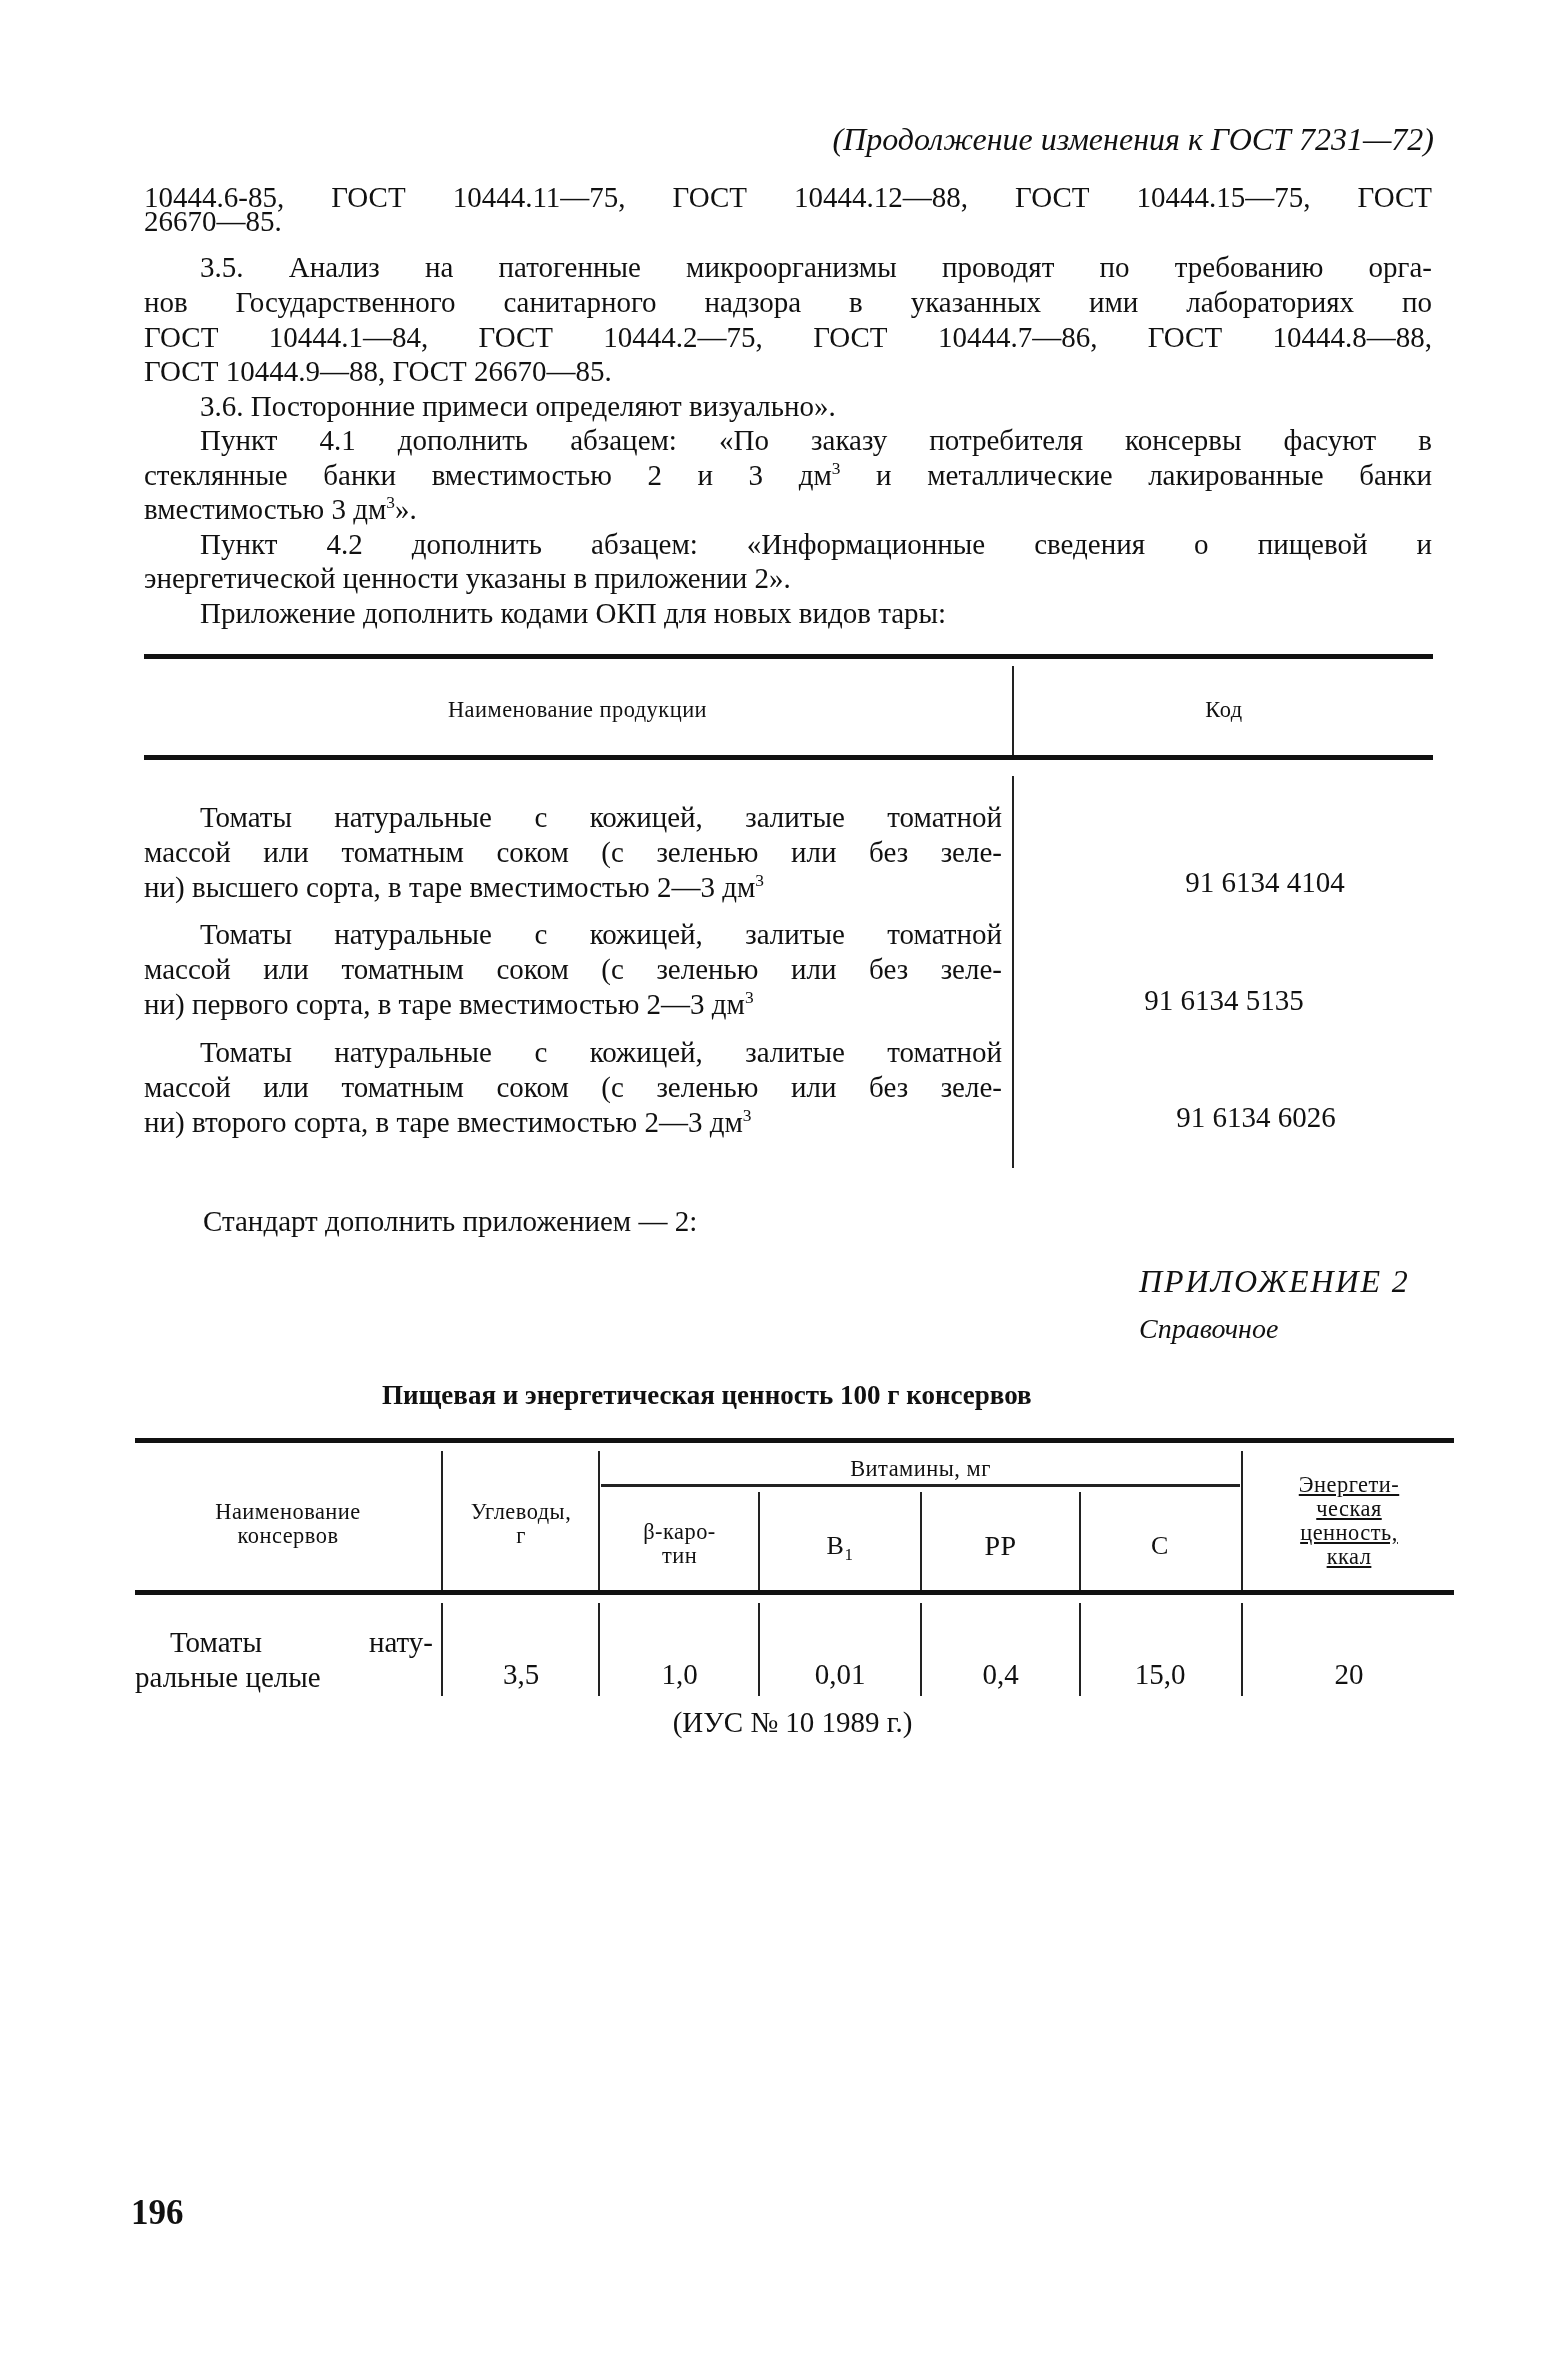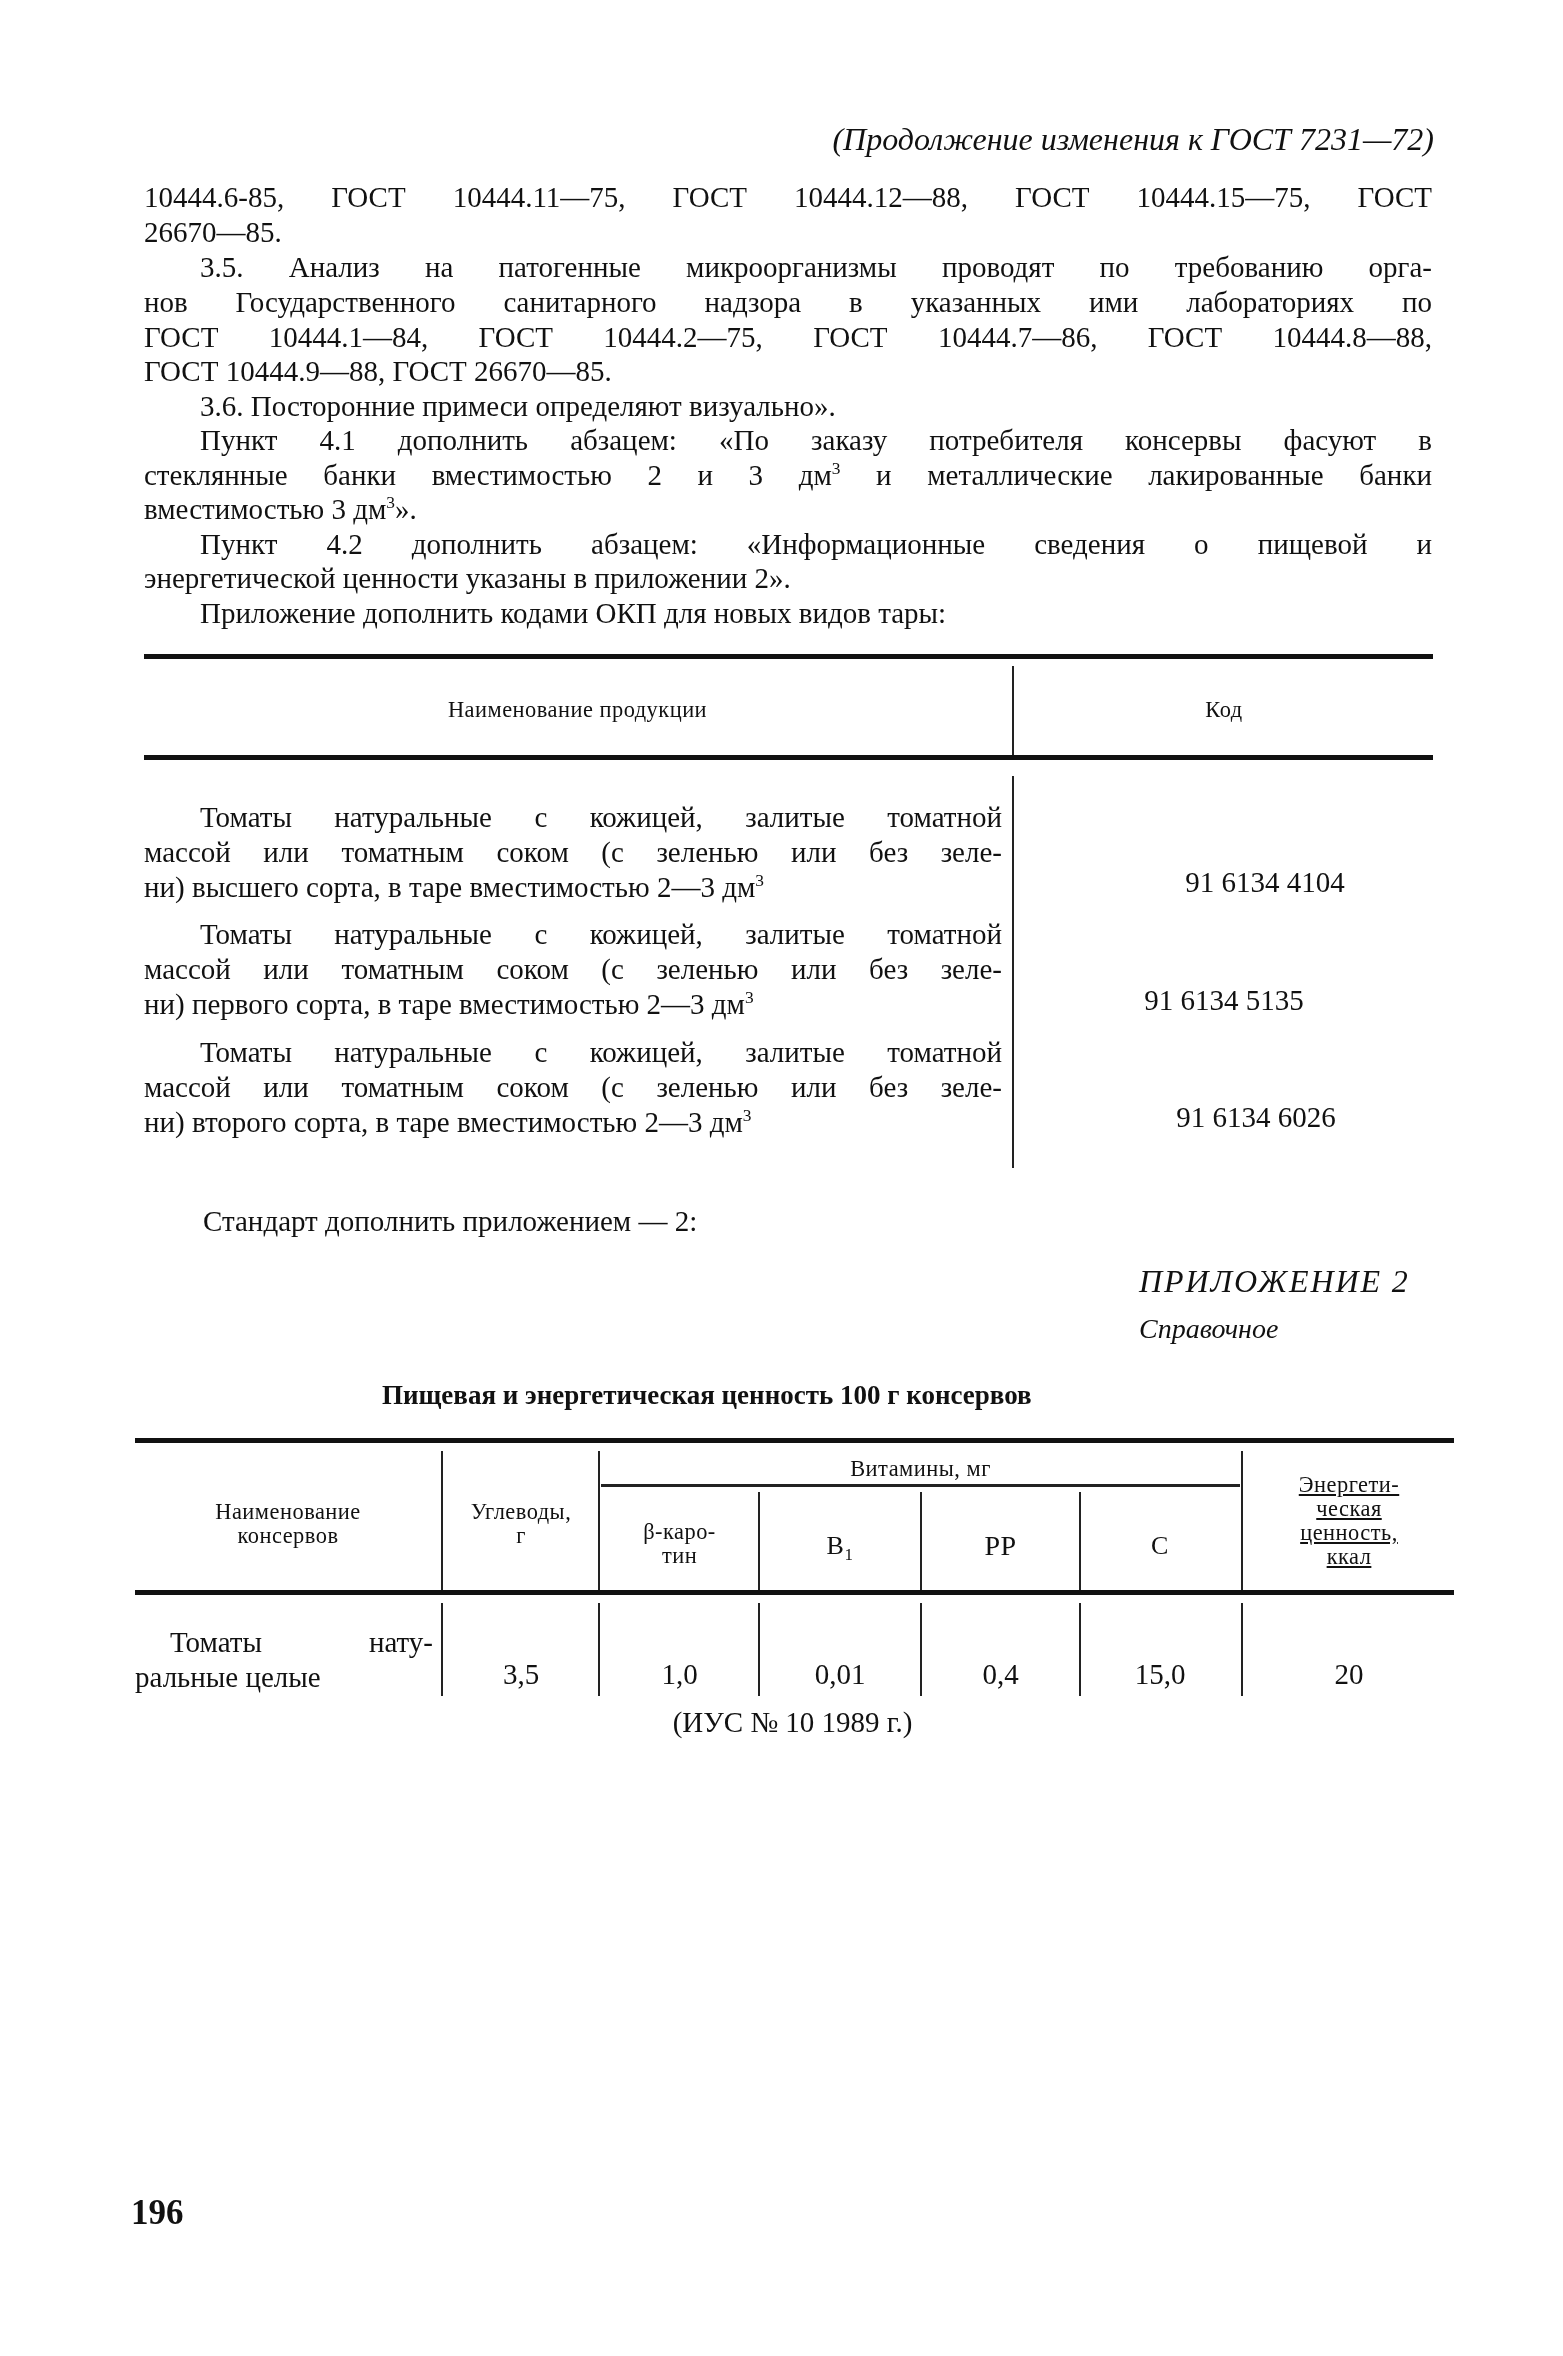--- a/index.html
+++ b/index.html
@@ -39,21 +39,21 @@
   .t2-val { font-size: 29px; text-align: center; }
 
   #page-number { left: 131px; top: 2193px; font-size: 35px; font-weight: bold; }
 </style>
 </head>
 <body>
 
 <div id="running-header" class="abs">(Продолжение изменения к ГОСТ 7231—72)</div>
 
 <div class="abs txt line just" style="top:180px;">10444.6-85, ГОСТ 10444.11—75, ГОСТ 10444.12—88, ГОСТ 10444.15—75, ГОСТ</div>
-<div class="abs txt line" style="top:215px;font-family:Liberation Serif, serif;">26670—85.</div>
+<div class="abs txt line" style="top:204px;font-family:Liberation Serif, serif;">26670—85.</div>
 
 <div class="abs txt indent just" style="top:250px;">3.5. Анализ на патогенные микроорганизмы проводят по требованию орга-</div>
 <div class="abs txt line just" style="top:285px;">нов Государственного санитарного надзора в указанных ими лабораториях по</div>
 <div class="abs txt line just" style="top:320px;">ГОСТ 10444.1—84, ГОСТ 10444.2—75, ГОСТ 10444.7—86, ГОСТ 10444.8—88,</div>
 <div class="abs txt line" style="top:354px;">ГОСТ 10444.9—88, ГОСТ 26670—85.</div>
 
 <div class="abs txt indent" style="top:389px;">3.6. Посторонние примеси определяют визуально».</div>
 
 <div class="abs txt indent just" style="top:423px;">Пункт 4.1 дополнить абзацем: «По заказу потребителя консервы фасуют в</div>
 <div class="abs txt line just" style="top:458px;"><span>стеклянные банки вместимостью 2 и 3 дм</span><sup>3</sup><span> и металлические лакированные банки</span></div>

